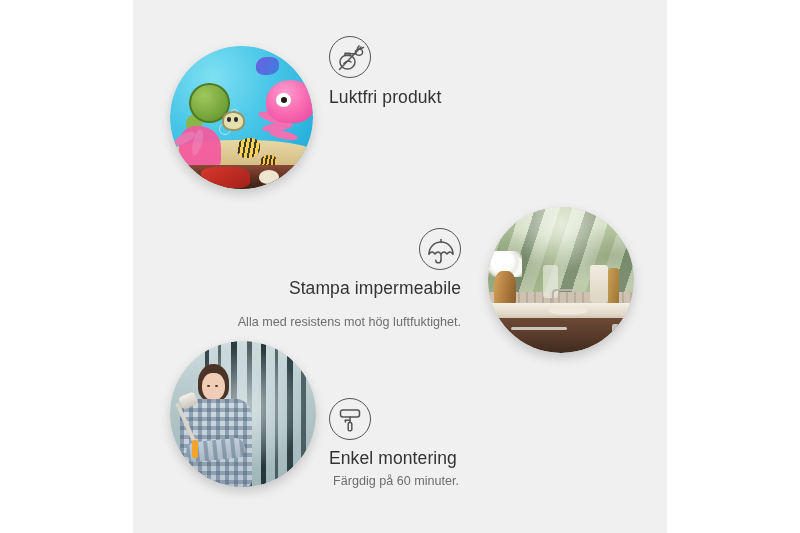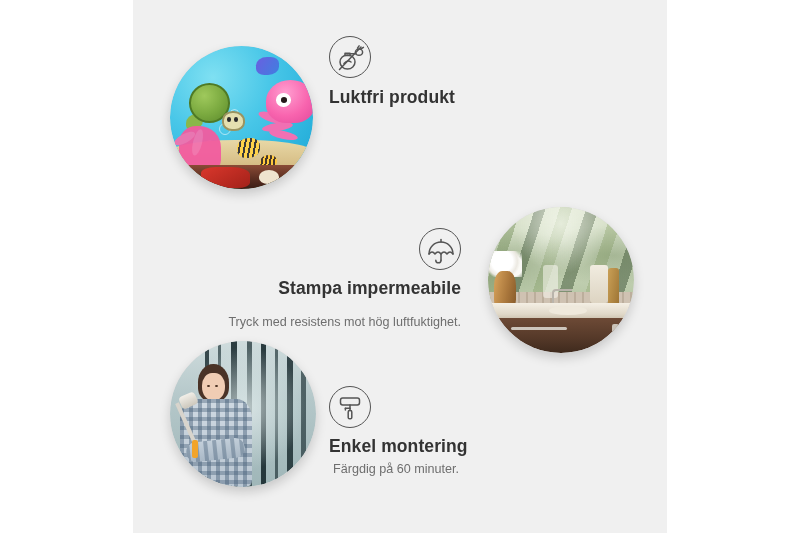--- a/index.html
+++ b/index.html
@@ -395,21 +395,21 @@
     width: 42px;
     height: 42px;
     border: 1.6px solid #545454;
     border-radius: 50%;
     position: relative;
     box-sizing: border-box;
   }
   .feat-icon svg { position: absolute; inset: 0; }
   .feat-title {
     font-size: 17.5px;
-    font-weight: bold;
+    font-weight: normal;
     color: #333333;
     letter-spacing: .1px;
     white-space: nowrap;
   }
   .feat-body {
     font-size: 12.6px;
     line-height: 1.44;
     color: #6e6e6e;
   }
 
@@ -430,21 +430,21 @@
     width: 250px;
     text-align: right;
   }
   #feature-waterproof .feat-icon { margin: 0 0 8px auto; }
   #feature-waterproof .feat-title { margin-bottom: 14px; }
   #feature-waterproof .feat-body { white-space: nowrap; }
 
   
   #feature-assembly {
     left: 196px;
-    top: 386px;
+    top: 398px;
     width: 250px;
     text-align: left;
   }
   #feature-assembly .feat-icon { margin-bottom: 8px; }
   #feature-assembly .feat-title { margin-bottom: 3px; }
   #feature-assembly .feat-body { padding-left: 4px; }
 </style>
 </head>
 <body>
 
@@ -544,21 +544,21 @@
           <path d="M9 25 q3 -4.2 6 0 q3 -4.2 6 0 q3 -4.2 6 0 q3 -4.2 6 0"></path>
 
           <path d="M21 13 v-2.5"></path>
 
           <path d="M21 25 v6.2"></path>
 
           <path d="M21 31.2 a2.6 2.6 0 0 1 -5.2 0"></path>
         </svg>
       </div>
       <div class="feat-title">Stampa impermeabile</div>
-      <div class="feat-body">Tryck med resistens mot hög luftfuktighet.</div>
+      <div class="feat-body">Alla med resistens mot hög luftfuktighet.</div>
     </div>
 
     <div class="feature" id="feature-assembly">
       <div class="feat-icon">
         <svg viewBox="0 0 42 42" width="42" height="42" fill="none" stroke="#545454" stroke-width="1.5" stroke-linecap="round" stroke-linejoin="round">
 
           <rect x="10.5" y="11" width="19" height="7" rx="2.2"></rect>
 
           <path d="M20 18 v3.2 h-4.6"></path>
           <path d="M15.4 21.2 v1.8"></path>

